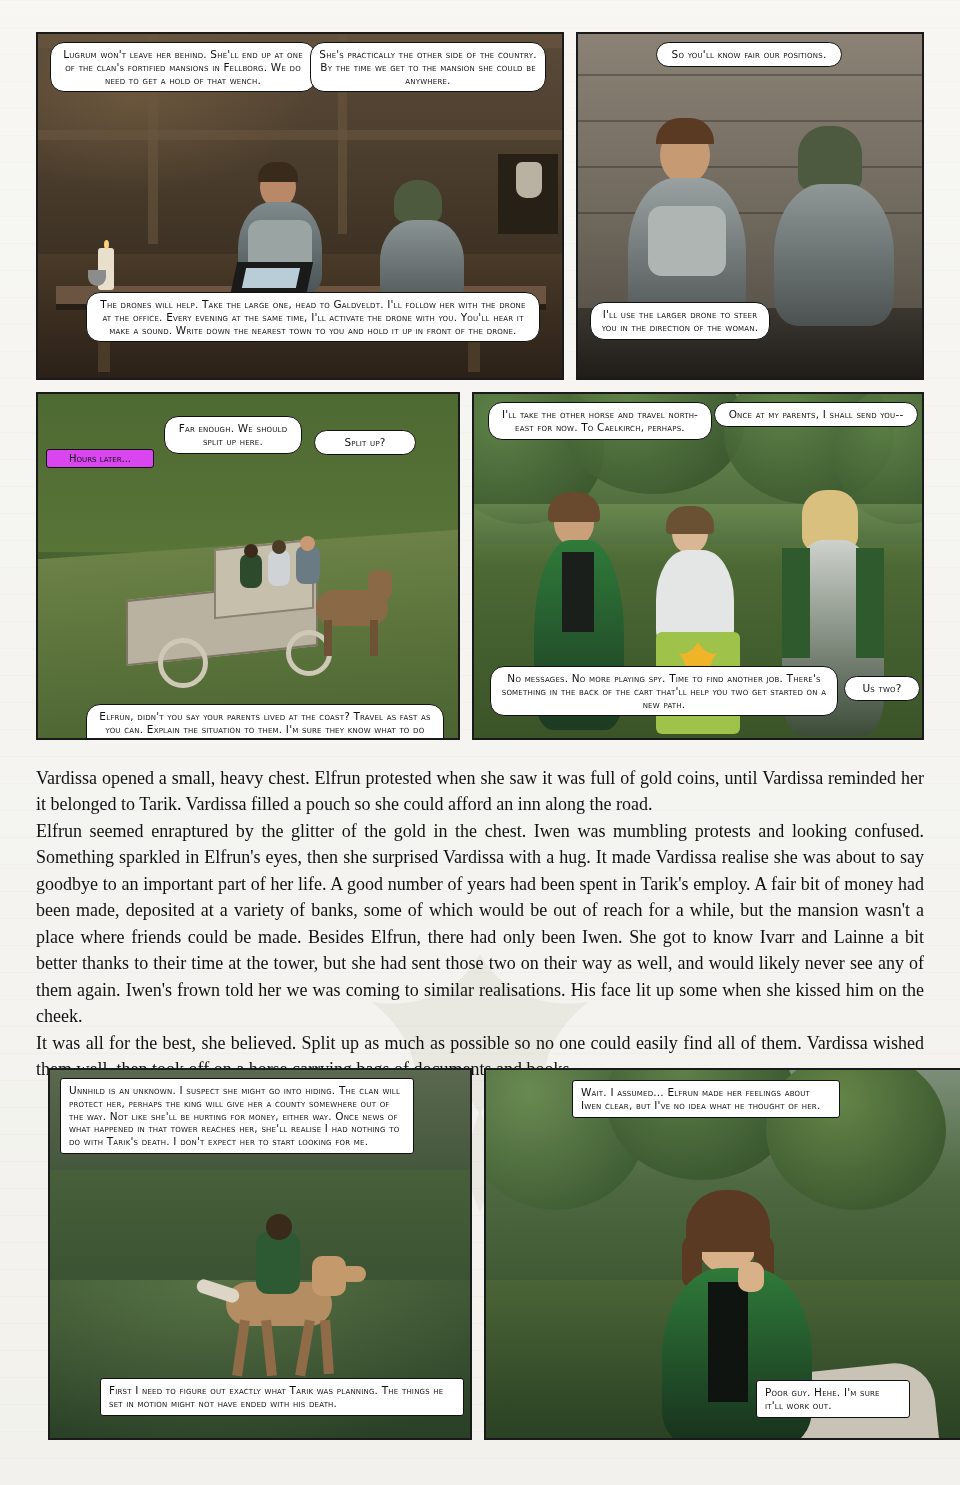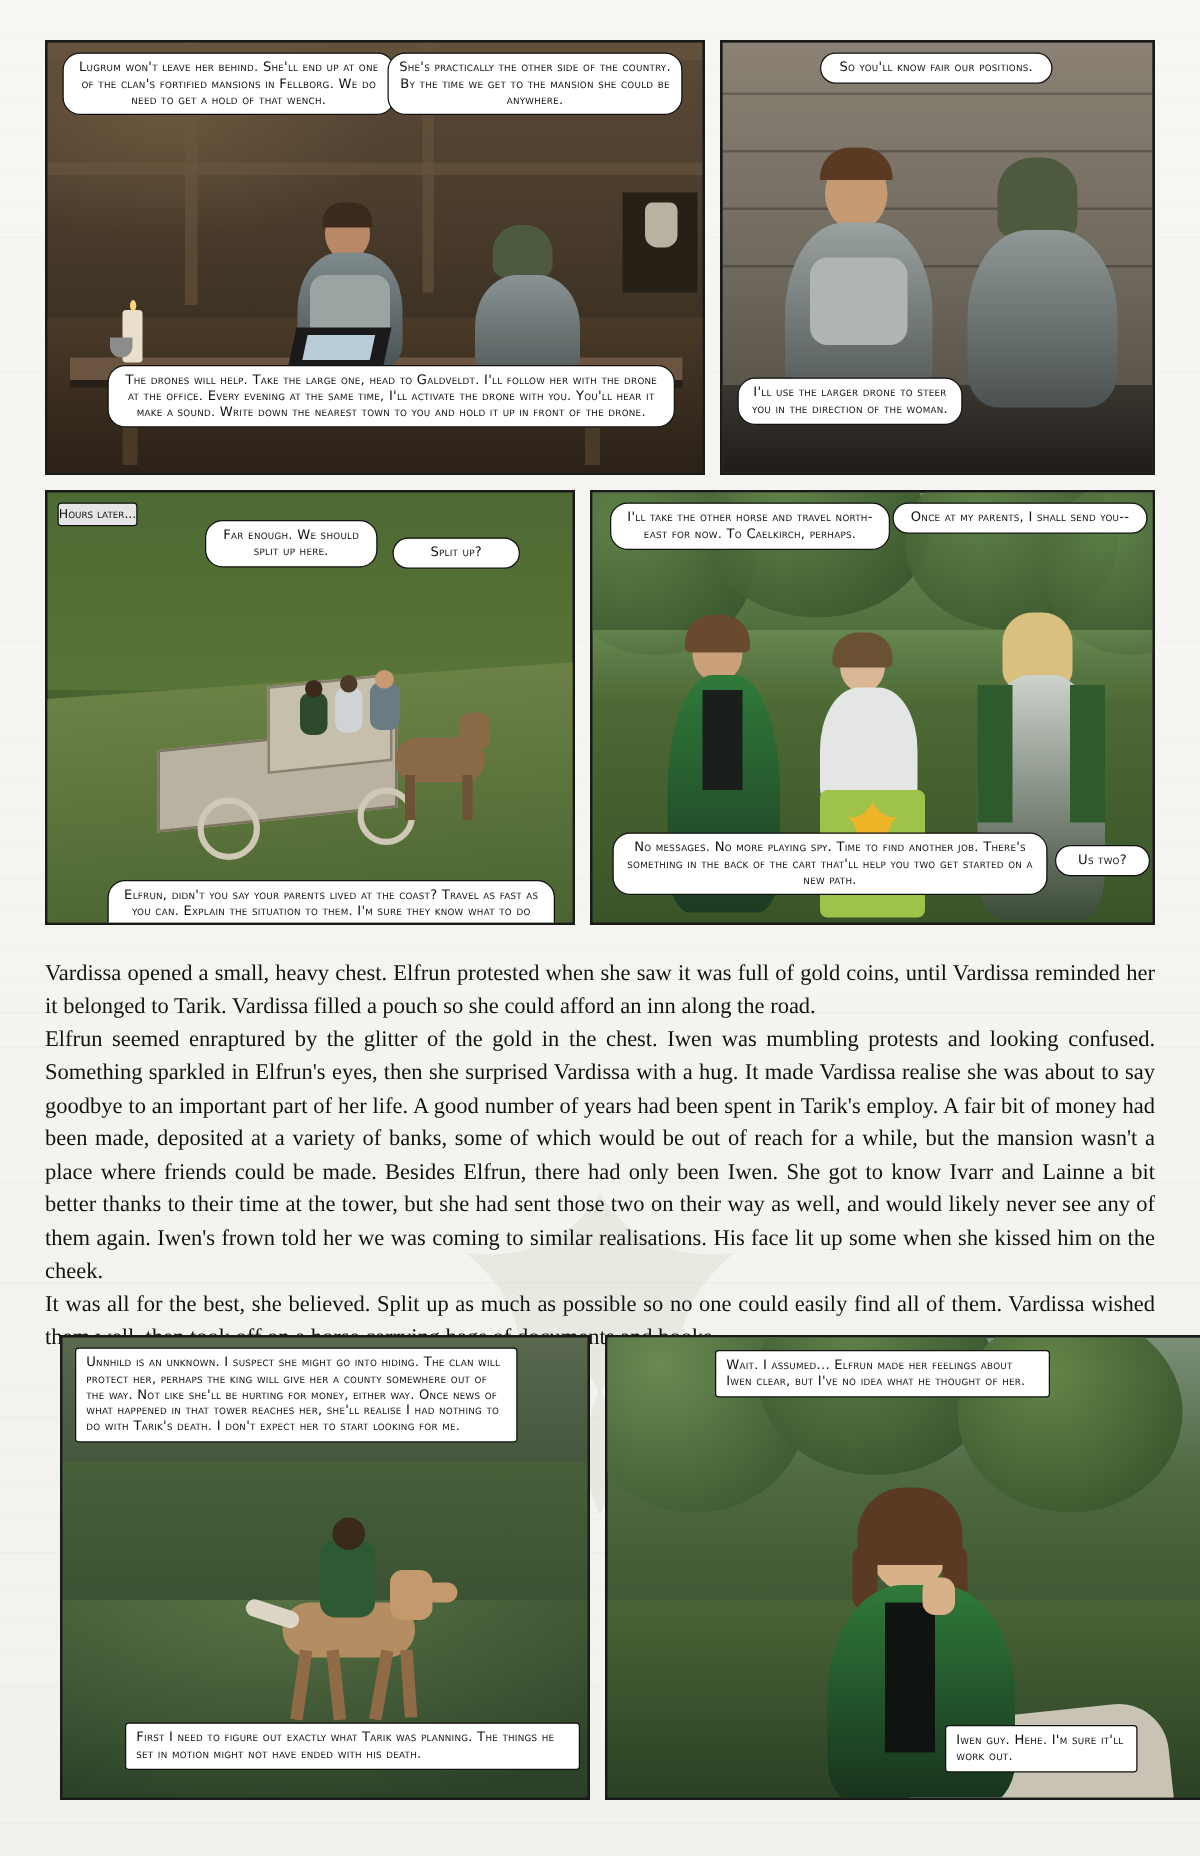--- a/index.html
+++ b/index.html
@@ -105,28 +105,29 @@
     color: #111;
     text-align: center;
     letter-spacing: .2px;
   }
   .balloon.rect {
     border-radius: 3px;
     text-align: left;
   }
   .caption-box {
     position: absolute;
-    background: #e5e5e5;
+    background: #d946ef;
     border: 1.5px solid #111;
     border-radius: 3px;
-    padding: 3px 0;
+    padding: 3px 22px;
     font-family: "DejaVu Sans", sans-serif;
     font-variant: small-caps;
     font-size: 10px;
     color: #111;
+    margin-top: 47px;
   }
   
   .prose {
     position: absolute;
     left: 36px;
     top: 765px;
     width: 888px;
     font-family: Liberation Serif, serif;
     font-size: 18px;
     line-height: 1.47;
@@ -345,17 +346,17 @@
           <div style="position:absolute;left:36px;top:34px;width:20px;height:52px;background:#5a3a22;border-radius:10px;"></div>
           <div style="position:absolute;left:108px;top:34px;width:20px;height:52px;background:#5a3a22;border-radius:10px;"></div>
           <div class="body" style="left:16px;top:66px;width:150px;height:178px;background:linear-gradient(180deg,#2f7a3a,#17301c);"></div>
           <div style="position:absolute;left:62px;top:80px;width:40px;height:120px;background:#101410;"></div>
 
           <div style="position:absolute;left:92px;top:60px;width:26px;height:30px;background:#d8b189;border-radius:10px;"></div>
         </div>
       </div>
 
       <div class="balloon rect" style="left:86px;top:10px;width:250px;">Wait. I assumed... Elfrun made her feelings about Iwen clear, but I've no idea what he thought of her.</div>
-      <div class="balloon rect" style="left:270px;top:310px;width:136px;">Iwen guy. Hehe. I'm sure it'll work out.</div>
+      <div class="balloon rect" style="left:270px;top:310px;width:136px;">Poor guy. Hehe. I'm sure it'll work out.</div>
     </div>
   </div>
 
 </div>
 
 </body></html>

